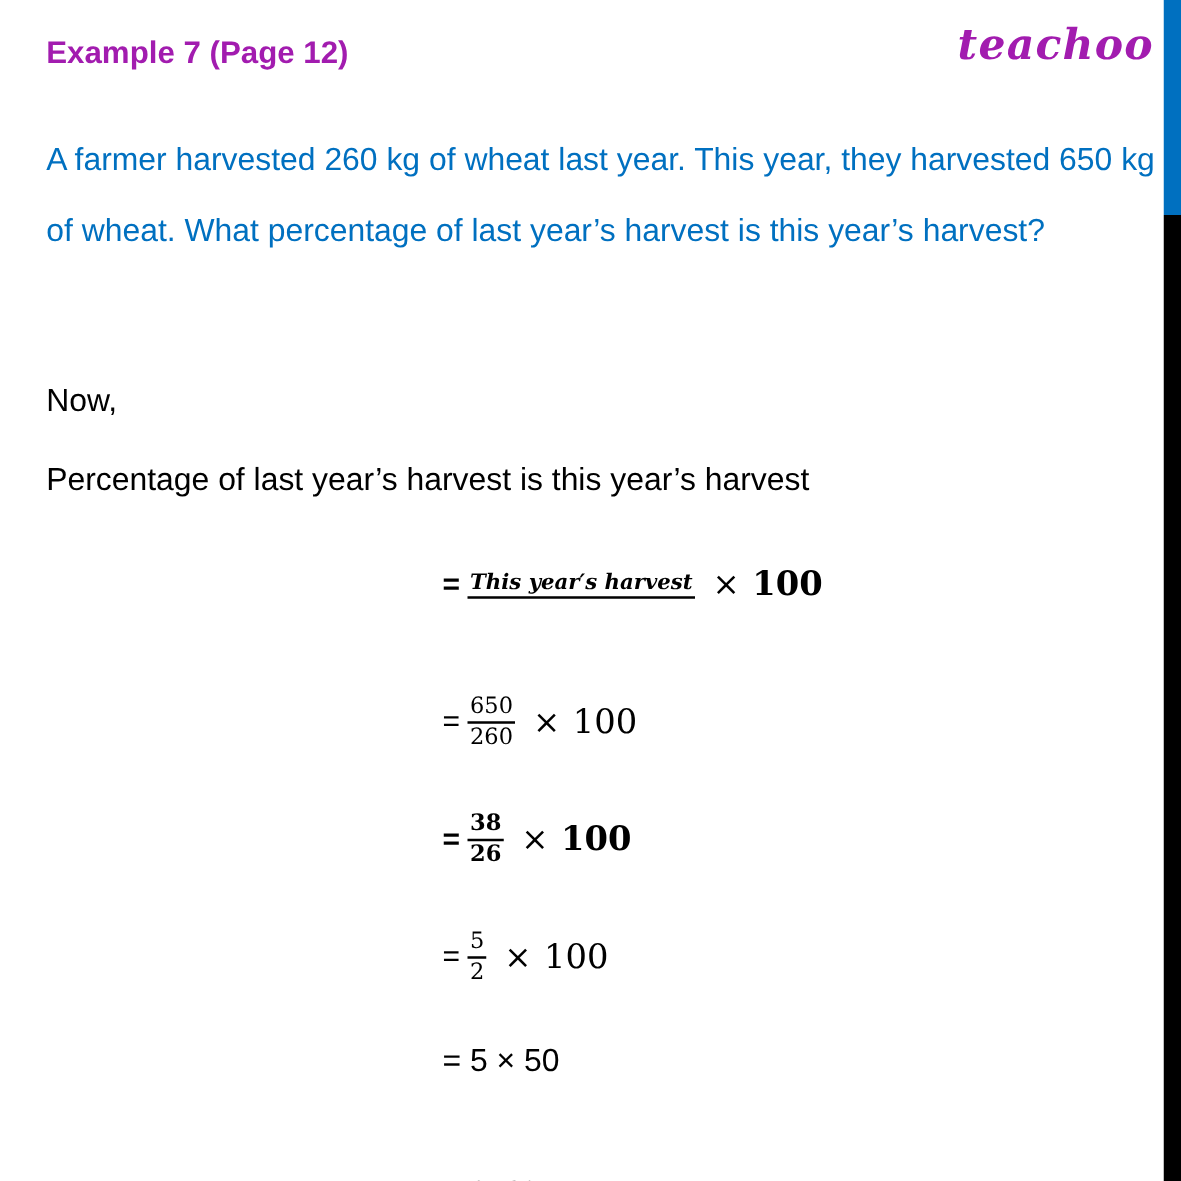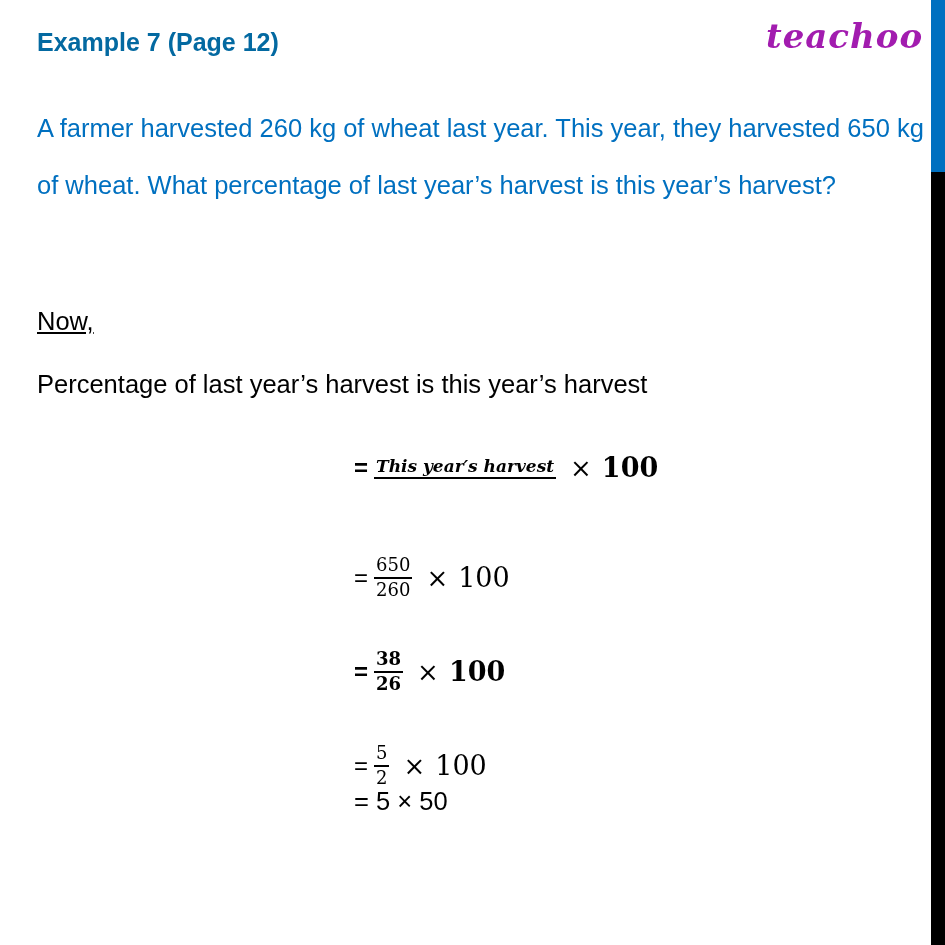--- a/index.html
+++ b/index.html
@@ -5,21 +5,21 @@
     html, body { margin: 0; padding: 0; }
     body {
       width: 945px; height: 945px; position: relative; overflow: hidden;
       background: #ffffff;
       font-family: "Liberation Sans", "DejaVu Sans", sans-serif;
     }
     .side-bar-blue { position: absolute; left: 931px; top: 0; width: 14px; height: 172px; background: #0070C0; }
     .side-bar-black { position: absolute; left: 931px; top: 172px; width: 14px; height: 773px; background: #000000; }
     .title {
       position: absolute; left: 37px; top: 28px;
-      color: #0369a1; font-weight: bold; font-size: 25px;
+      color: #a21caf; font-weight: bold; font-size: 25px;
     }
     .logo {
       position: absolute; left: 766px; top: 16px;
       font-family: "DejaVu Serif", serif; font-style: italic; font-weight: bold;
       font-size: 34px; color: #a21caf; letter-spacing: 1px;
     }
     .question {
       position: absolute; left: 37px; top: 100px; width: 890px;
       color: #0070C0; font-size: 25.5px; line-height: 57px;
     }
@@ -45,21 +45,21 @@
 <body>
 
 <div class="side-bar-blue"></div>
 <div class="side-bar-black"></div>
 
 <div class="title">Example 7 (Page 12)</div>
 <div class="logo">teachoo</div>
 
 <div class="question">A farmer harvested 260 kg of wheat last year. This year, they harvested 650 kg of wheat. What percentage of last year’s harvest is this year’s harvest?</div>
 
-<div class="plain" style="top:307px;text-decoration:underline;">Now,</div>
+<div class="plain" style="top:307px;">Now,</div>
 <div class="plain" style="top:370px;">Percentage of last year’s harvest is this year’s harvest</div>
 
 <div class="eq" style="top:452px;">
   <span class="eqsign bold">=</span>
   <span class="frac small-frac bold italic">
     <span class="num">This year′s harvest</span>
   </span>
   <span class="times">×</span>
   <span class="hundred bold">100</span>
 </div>
@@ -87,15 +87,15 @@
 <div class="eq" style="top:742px;">
   <span class="eqsign">=</span>
   <span class="frac mid-frac">
     <span class="num">5</span>
     <span class="den">2</span>
   </span>
   <span class="times">×</span>
   <span class="hundred">100</span>
 </div>
 
-<div class="plain" style="left:354px; top:787px;">= 5 × 50</div>
+<div class="plain" style="left:354px; top:835px;">= 5 × 50</div>
 
 <div class="plain bold" style="left:354px; top:894px;margin-top:46px;">= 250%</div>
 
 </body></html>

